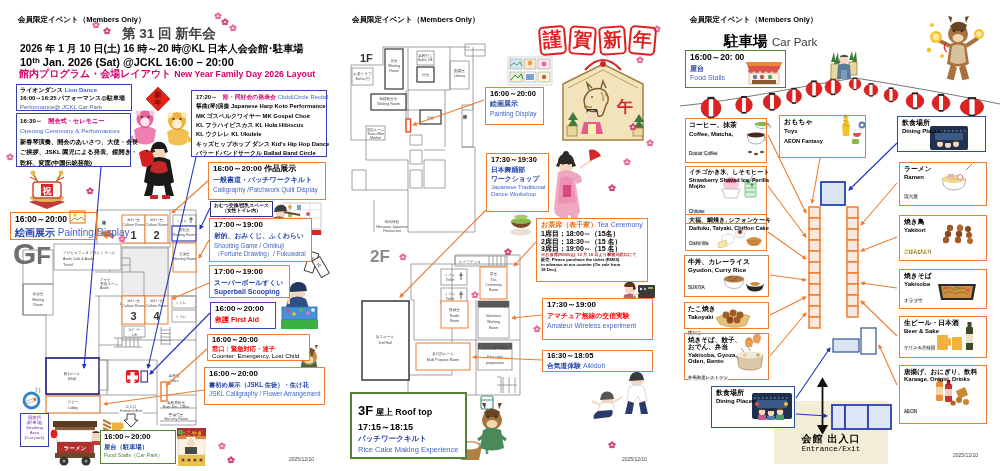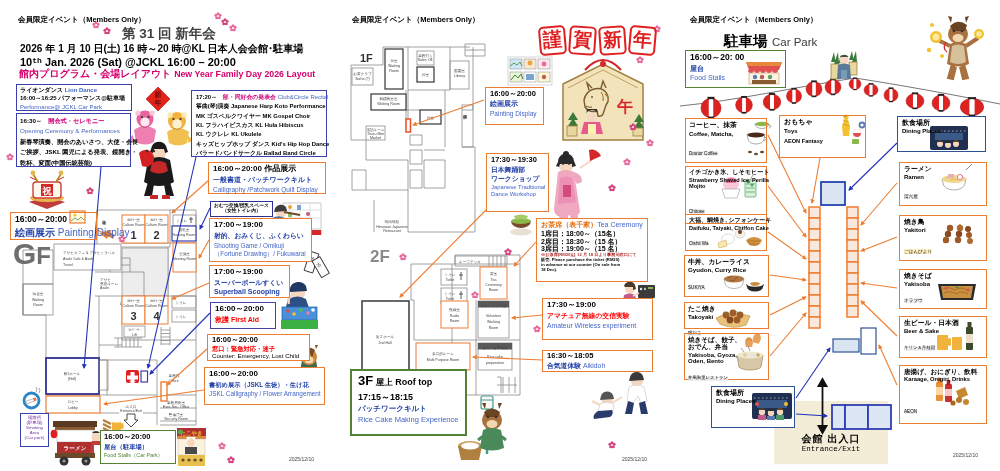--- a/index.html
+++ b/index.html
@@ -1002,36 +1002,36 @@
 <div class="b" style="font-size:8px;">17:30～19:00</div>
 <div class="b rd" style="font-size:6.8px;margin-top:2px;">アマチュア無線の交信実験</div>
 <div class="be" style="font-size:6.8px;margin-top:2.5px;">Amateur Wireless experiment</div>
 </div>
 
 <div class="box ob" style="left:542px;top:350px;width:111px;height:22px;padding:1px 4px;">
 <div class="b" style="font-size:7.6px;">16:30～18:05</div>
 <div style="font-size:6.8px;margin-top:1px;"><span class="b blue">合気道体験</span> <span class="be">Aikidoh</span></div>
 </div>
 
-<div class="box gb" style="left:350px;top:369px;width:117px;height:67px;padding:3px 6px;border-width:2px;">
+<div class="box gb" style="left:350px;top:392px;width:117px;height:67px;padding:10px 6px;border-width:2px;">
 <div style="font-size:9px;"><span class="b" style="font-size:13px;">3F</span> <span class="b" style="font-size:8.5px;">屋上</span> <span class="b">Roof top</span></div>
 <div class="b" style="font-size:9px;margin-top:3px;">17:15～18:15</div>
 <div class="b blue" style="font-size:7.5px;margin-top:3px;">パッチワークキルト</div>
 <div class="be" style="font-size:7.5px;margin-top:3px;">Rice Cake Making Experience</div>
 </div>
 
 <div class="t" style="left:622px;top:457px;font-size:5px;color:#444;">2025/12/10</div>
 
 <div class="t b" style="left:18px;top:16px;font-size:7.5px;">会員限定イベント（Members Only）</div>
 
 <div class="t b" style="left:122px;top:26px;font-size:13.5px;color:#404040;">第 31 回 新年会</div>
 
 <div class="t b" style="left:20px;top:42.5px;font-size:10.1px;">2026 年 1 月 10 日(土) 16 時～20 時@KL 日本人会会館･駐車場</div>
 
-<div class="t b" style="left:20px;top:56px;font-size:11px;">10<span style="font-size:8px;vertical-align:3px;font-family:Liberation Mono, monospace;">th</span> Jan. 2026 (Sat) @JCKL 16:00 – 20:00</div>
+<div class="t b" style="left:20px;top:56px;font-size:11px;">10<span style="font-size:8px;vertical-align:3px;">th</span> Jan. 2026 (Sat) @JCKL 16:00 – 20:00</div>
 
 <div class="t b" style="left:19px;top:68px;font-size:10px;color:#d6006e;">館内プログラム・会場レイアウト <span style="font-size:8.8px;">New Year Family Day 2026 Layout</span></div>
 
 <div class="box bb lhA" style="left:16px;top:84px;width:116px;height:27px;padding:1px 3px;font-size:6px;">
 <div class="b">ライオンダンス <span class="be">Lion Dance</span></div>
 <div class="b">16:00～16:25 パフォーマンス@駐車場</div>
 <div class="be">Performance@ JCKL Car Park</div>
 </div>
 
 <div class="box bb lhB" style="left:16px;top:113px;width:115px;height:54px;padding:2px 3px;font-size:6.2px;">
@@ -1045,21 +1045,21 @@
 <div class="box bb lhC" style="left:191px;top:90px;width:136px;height:67px;padding:2px 4px;font-size:5.9px;">
 <div class="b">17:20～　<span class="mg">部・同好会の発表会</span> <span class="be" style="font-weight:normal;">Club&amp;Circle Recital</span></div>
 <div class="b">箏曲(琴)演奏 Japanese Harp Koto Performance</div>
 <div class="b">MK ゴスペルクワイヤー MK Gospel Choir</div>
 <div class="b">KL フラハイビスカス KL Hula Hibiscus</div>
 <div class="b">KL ウクレレ KL Ukulele</div>
 <div class="b">キッズヒップホップ ダンス  Kid's Hip Hop Dance</div>
 <div class="b">バラードバンドサークル  Ballad Band Circle</div>
 </div>
 
-<div class="box ob" style="left:208px;top:162px;width:118px;height:32px;padding:2px 4px;">
+<div class="box ob" style="left:208px;top:162px;width:118px;height:38px;padding:2px 4px;">
 <div class="b" style="font-size:8px;">16:00～20:00 作品展示</div>
 <div class="b blue" style="font-size:7px;margin-top:2px;">一般書道・パッチワークキルト</div>
 <div class="be" style="font-size:6.5px;margin-top:2px;">Calligraphy /Patchwork Quilt Display</div>
 </div>
 
 <div class="box" style="left:210px;top:201px;width:63px;height:16px;border:1.2px solid #2e3192;text-align:center;font-size:4.8px;line-height:6.4px;padding-top:1px;">
 <div class="b">おむつ交換/授乳スペース</div>
 <div class="b">（女性トイレ内）</div>
 </div>
 

